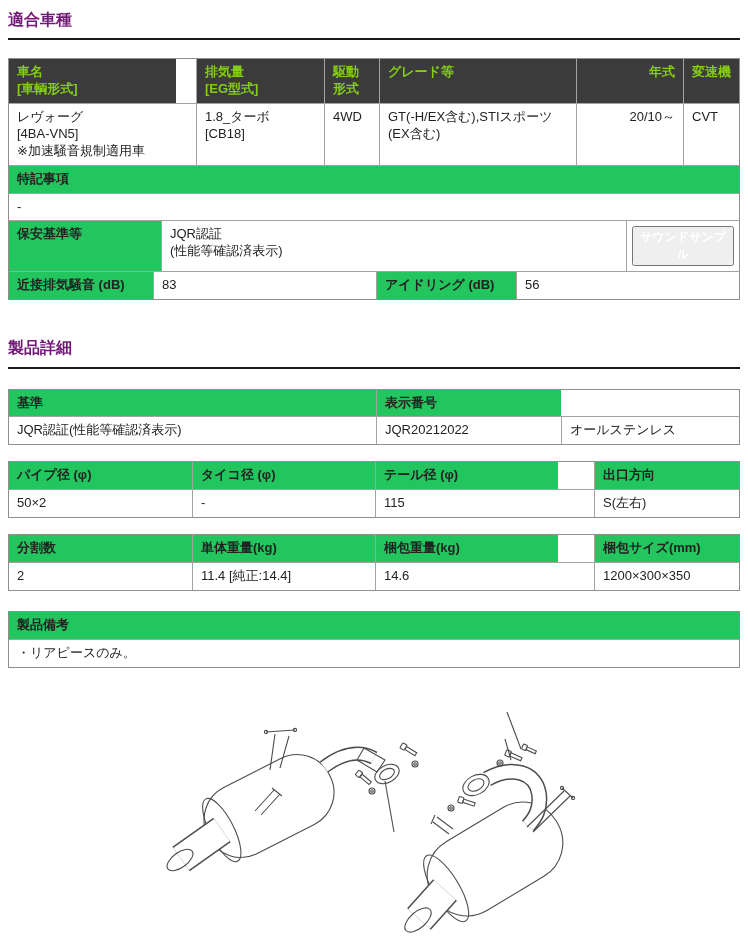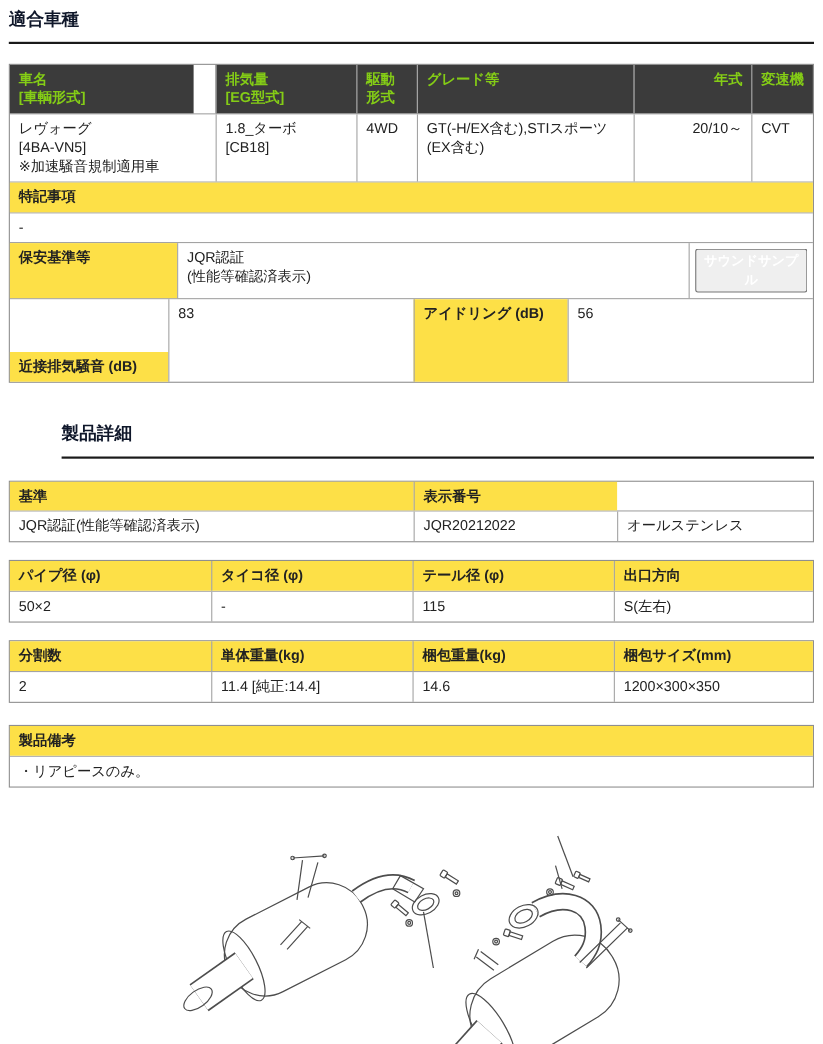--- a/index.html
+++ b/index.html
@@ -8,55 +8,54 @@
     background: #ffffff;
     font-family: "Liberation Sans", "DejaVu Sans", sans-serif;
     font-size: 13px;
     color: #222222;
   }
   .page { width: 748px; padding: 6px 8px 8px 8px; }
 
   h2.section-title {
     font-size: 16px;
     font-weight: bold;
-    color: #0f172a;
+    color: #701a75;
     margin: 4px 0 0 0;
     padding: 0 0 9px 0;
     border-bottom: 2px solid #1a1a1a;
     line-height: 1.2;
-    font-family: Liberation Mono, monospace;
-  }
-  h2.second { margin-top: 38px; margin-left: 48px; }
+  }
+  h2.second { margin-top: 38px; }
 
   
   .blk { width: 732px; border: 1px solid #8f8f8f; background: #ffffff; }
   .frow { display: flex; }
   .frow + .frow { border-top: 1px solid #a3a3a3; }
   .cell {
     padding: 5px 8px;
     white-space: pre-line;
     line-height: 1.3;
     overflow: hidden;
   }
   .cell + .cell { border-left: 1px solid #a3a3a3; }
   .hd { background: #3b3b3b; color: #84cc16; font-weight: bold; }
-  .hg { background: #fde047; color: #222222; font-weight: bold; }
+  .hg { background: #22c55e; color: #222222; font-weight: bold; }
 
   
   .w-name { width: 167px; } .w-disp { width: 128px; margin-left: 20px; } .w-drive { width: 55px; }
   .w-grade { width: 197px; } .w-year { width: 107px; text-align: right; } .w-trans { flex: 1; }
   
   .w-slabel { width: 152px; } .w-sval { flex: 1; }
   .w-btncell { width: 113px; display: flex; align-items: center; justify-content: center; padding: 5px; }
   
-  .w-nlabel { width: 144px; margin-top: 48px; } .w-nval { width: 223px; } .w-ilabel { width: 140px; } .w-ival { flex: 1; }
+  .w-nlabel { width: 144px; } .w-nval { width: 223px; } .w-ilabel { width: 140px; } .w-ival { flex: 1; }
   
   .w-c1 { width: 367px; } .w-c2 { width: 185px; } .w-c3 { flex: 1; }
   
-  .w-q { width: 183px; } .w-qlast { flex: 1; }
+  .w-q { width: 183px; } .w-qlast { flex: 1; margin-left: 36px; }
 
   .mt18 { margin-top: 18px; } .mt20 { margin-top: 20px; } .mt16 { margin-top: 16px; }
 
   .sound-btn {
     font-family: "Liberation Sans", "DejaVu Sans", sans-serif;
     font-size: 12px;
     font-weight: bold;
     color: #ffffff;
     background: linear-gradient(180deg, #6b7d93 0%, #49598", #49597a 45%, #2e4162 100%);
     background: linear-gradient(180deg, #6b7d93 0%, #49597a 45%, #2e4162 100%);

